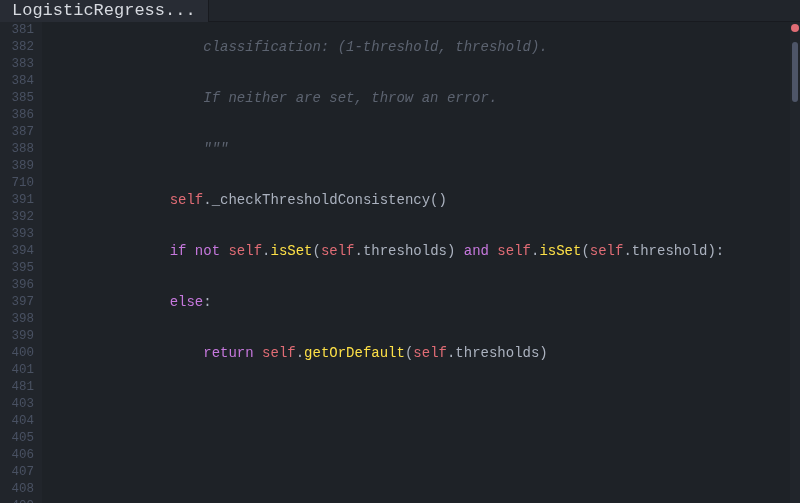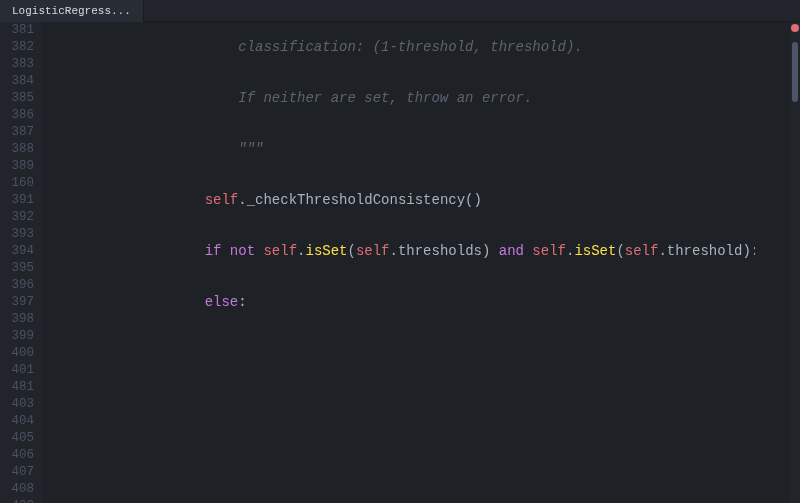--- a/index.html
+++ b/index.html
@@ -16,35 +16,34 @@
       display: flex;
       background: #21252b;
       height: 22px;
       align-items: center;
       border-bottom: 1px solid #181a1f;
     }
     .tab {
       padding: 0 12px;
       height: 22px;
       line-height: 22px;
-      font-size: 11px;
+      font-size: 17px;
       color: #9da5b4;
       background: #2c313a;
       border-right: 1px solid #181a1f;
       cursor: pointer;
     }
     .tab.active {
       background: #282c34;
       color: #d7dae0;
     }
     .editor {
       display: flex;
       height: calc(503px - 22px);
       overflow: hidden;
-      gap: 35px;
     }
     .line-numbers {
       width: 42px;
       background: #21252b;
       text-align: right;
       padding-right: 8px;
       padding-top: 0;
       color: #495162;
       font-size: 12.5px;
       line-height: 17px;
@@ -106,21 +105,21 @@
   <div class="line-numbers">
     <div>381</div>
     <div>382</div>
     <div>383</div>
     <div>384</div>
     <div>385</div>
     <div>386</div>
     <div>387</div>
     <div>388</div>
     <div>389</div>
-    <div>160</div>
+    <div>710</div>
     <div>391</div>
     <div>392</div>
     <div>393</div>
     <div>394</div>
     <div>395</div>
     <div>396</div>
     <div>397</div>
     <div>398</div>
     <div>399</div>
     <div>400</div>
@@ -157,20 +156,23 @@
     <div class="line">
       <span>        </span><span class="kw">if not</span><span> </span><span class="self">self</span><span>.</span><span class="fn">isSet</span><span>(</span><span class="self">self</span><span>.thresholds) </span><span class="kw">and</span><span> </span><span class="self">self</span><span>.</span><span class="fn">isSet</span><span>(</span><span class="self">self</span><span>.threshold):</span>
     </div>
 
 
 
     <div class="line">
       <span>        </span><span class="kw">else</span><span>:</span>
     </div>
 
+    <div class="line">
+      <span>            </span><span class="kw">return</span><span> </span><span class="self">self</span><span>.</span><span class="fn">getOrDefault</span><span>(</span><span class="self">self</span><span>.thresholds)</span>
+    </div>
 
     <div class="line">&nbsp;</div>
 
     <div class="line">
       
     </div>
 
   </div>
 
   <div class="scrollbar">

